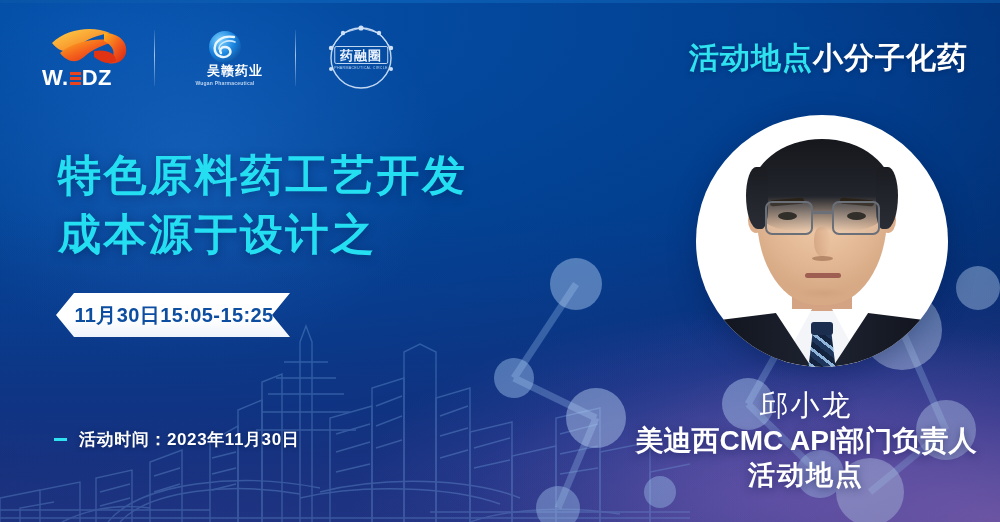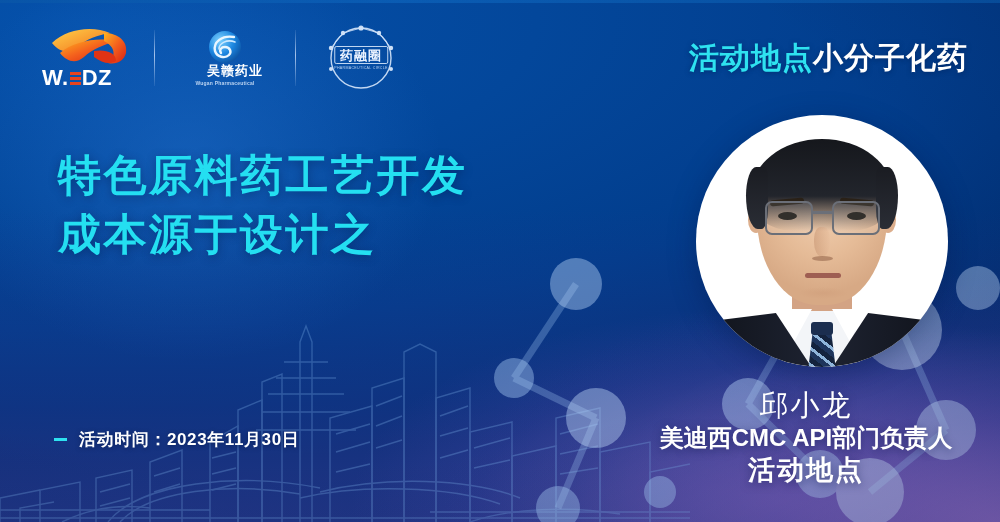--- a/index.html
+++ b/index.html
@@ -203,21 +203,21 @@
   
   .speaker {
     position:absolute; left:620px; width:372px; top:388px;
     text-align:center;
   }
   .sp-name {
     font-size:29px; font-weight:normal; color:#ffffff; letter-spacing:2px;
     line-height:1.22; text-shadow:0 2px 8px rgba(10,20,70,.5);
   }
   .sp-role {
-    font-size:24px; font-weight:bold; color:#ffffff; letter-spacing:0px;
+    font-size:28px; font-weight:bold; color:#ffffff; letter-spacing:0px;
     line-height:1.26; white-space:nowrap; text-shadow:0 2px 8px rgba(10,20,70,.5);
   }
   .sp-title2 {
     font-size:27px; font-weight:bold; color:#ffffff; letter-spacing:2px;
     line-height:1.24; text-shadow:0 2px 8px rgba(10,20,70,.5);
   }
 </style>
 </head>
 <body>
 
@@ -401,20 +401,23 @@
 
   <div class="forum-title">
     <span class="cy">活动地点</span><span class="wh">小分子化药</span>
   </div>
 
   <div class="headline">
     <div>特色原料药工艺开发</div>
     <div>成本源于设计之</div>
   </div>
 
+  <div class="time-badge">
+    <span>11月30日15:05-15:25</span>
+  </div>
 
   <div class="info">
     <div class="info-row">
       <span class="info-dash"></span>
       <span class="info-text">活动时间：2023年11月30日</span>
     </div>
   </div>
 
   <div class="portrait">
     <div class="ph ph-neck"></div>

